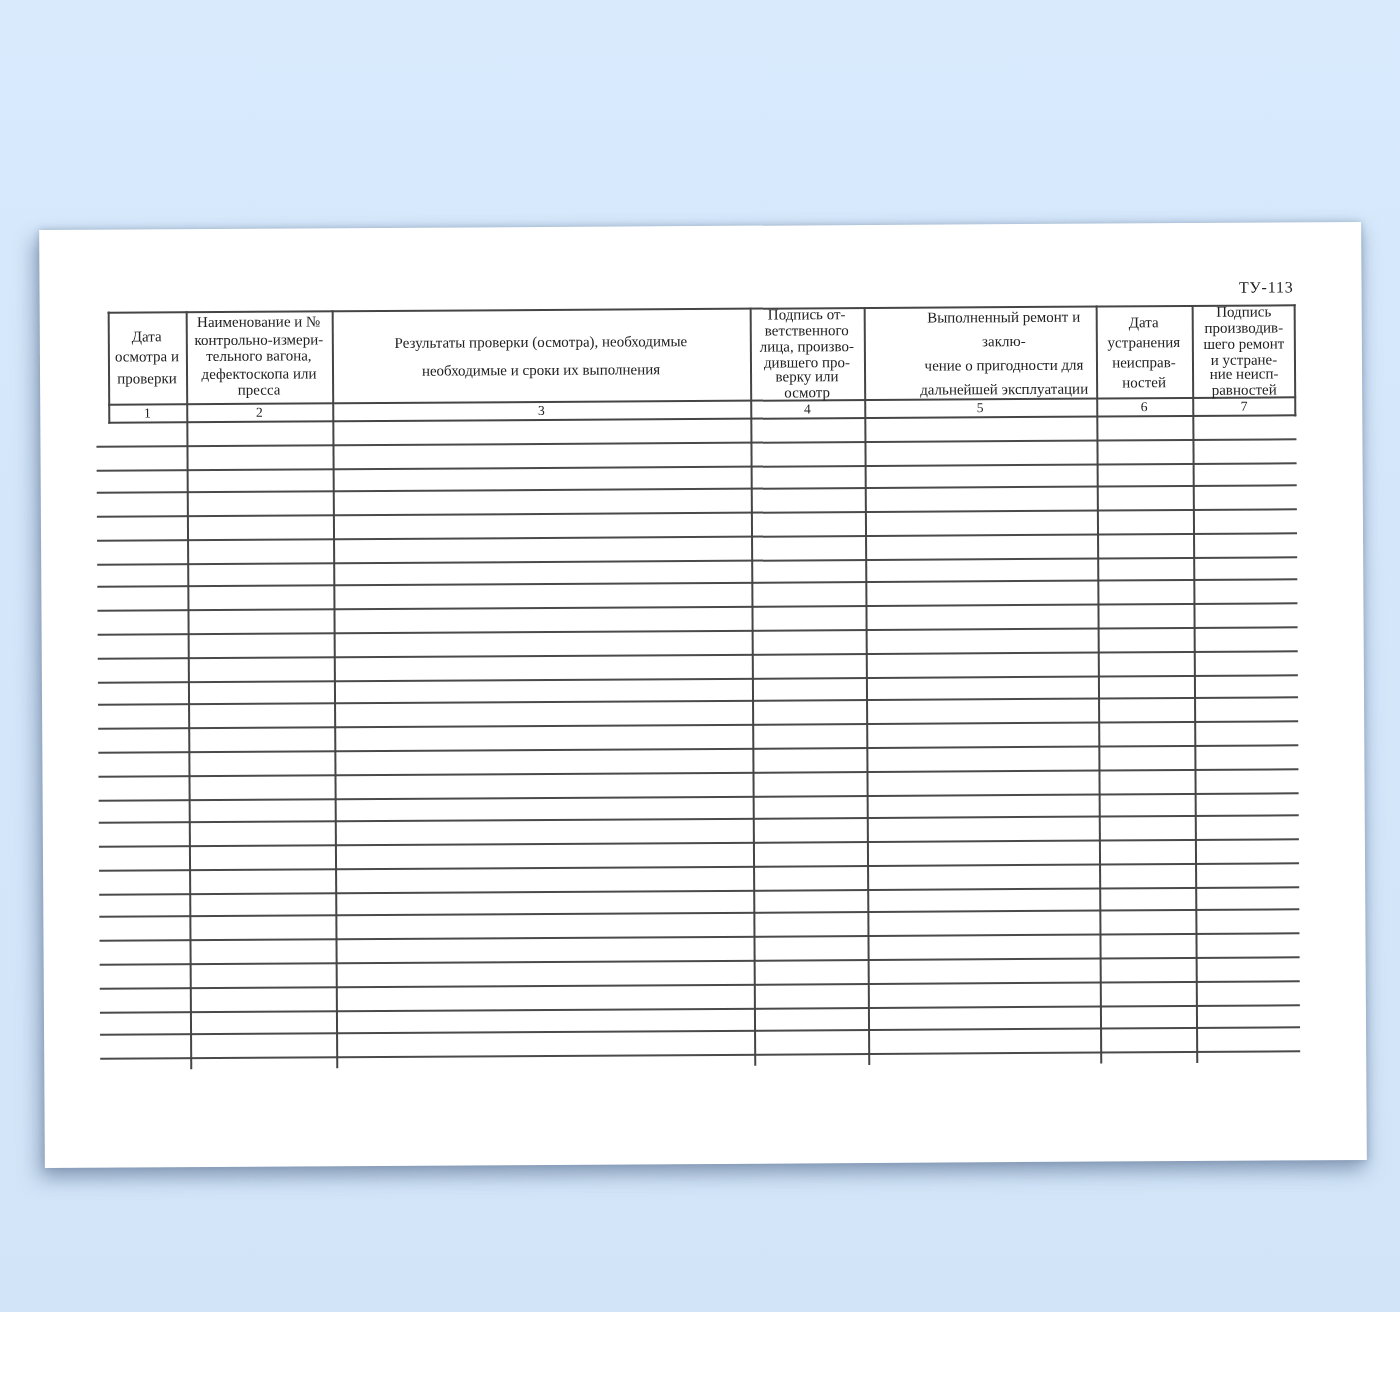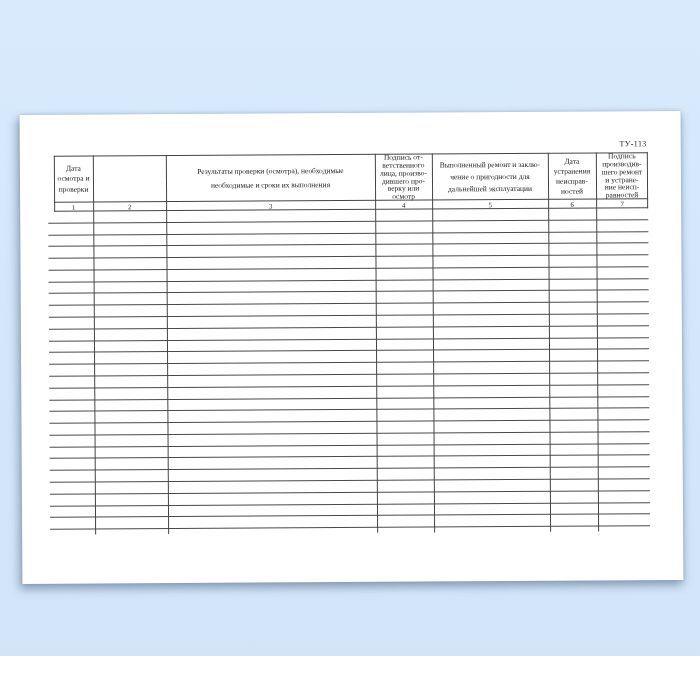--- a/index.html
+++ b/index.html
@@ -32,21 +32,21 @@
   .vl.edge-r{left:592.8px;top:0;height:56px;}
   .vl.inner{top:0;height:379px;}
   
   .hcell{position:absolute;top:1px;height:45px;display:flex;align-items:center;
          justify-content:center;text-align:center;font-size:7.5px;}
   .hcell span{white-space:pre-line;display:block;}
   .c1 span{line-height:10.5px;}
   .c2 span{line-height:8.6px;}
   .c3 span{line-height:14px;}
   .c4 span{line-height:7.8px;}
-  .c5 span{line-height:12px;}
+  .c5 span{line-height:12px;margin-left:24px;}
   .c6 span{line-height:10px;}
   .c7 span{line-height:7.8px;text-align:center;}
   
   .ncell{position:absolute;top:47px;height:9px;line-height:9px;font-size:6.8px;
          text-align:center;}
   
   .rows{position:absolute;left:-6px;top:56px;width:600px;height:318px;
         display:flex;flex-direction:column;}
   .trow{flex:1 1 0;border-bottom:1px solid #4a4a4a;}
 </style>
@@ -91,20 +91,27 @@
           <div class="trow"></div>
           <div class="trow"></div>
         </div>
     <div class="hcell c1" style="left: 0px; width: 39px;">
           <span>Дата
 осмотра и
 проверки</span>
         </div>
         <div class="ncell" style="left: 0px; width: 39px;">1</div>
         <div class="vl inner" style="left: 39px;"></div>
+        <div class="hcell c2" style="left: 39px; width: 73px;">
+          <span>Наименование и №
+контрольно-измери-
+тельного вагона,
+дефектоскопа или
+пресса</span>
+        </div>
         <div class="ncell" style="left: 39px; width: 73px;">2</div>
         <div class="vl inner" style="left: 112px;"></div>
         <div class="hcell c3" style="left: 112px; width: 209px;">
           <span>Результаты проверки (осмотра), необходимые
 необходимые и сроки их выполнения</span>
         </div>
         <div class="ncell" style="left: 112px; width: 209px;">3</div>
         <div class="vl inner" style="left: 321px;"></div>
         <div class="hcell c4" style="left: 321px; width: 57px;">
           <span>Подпись от-

